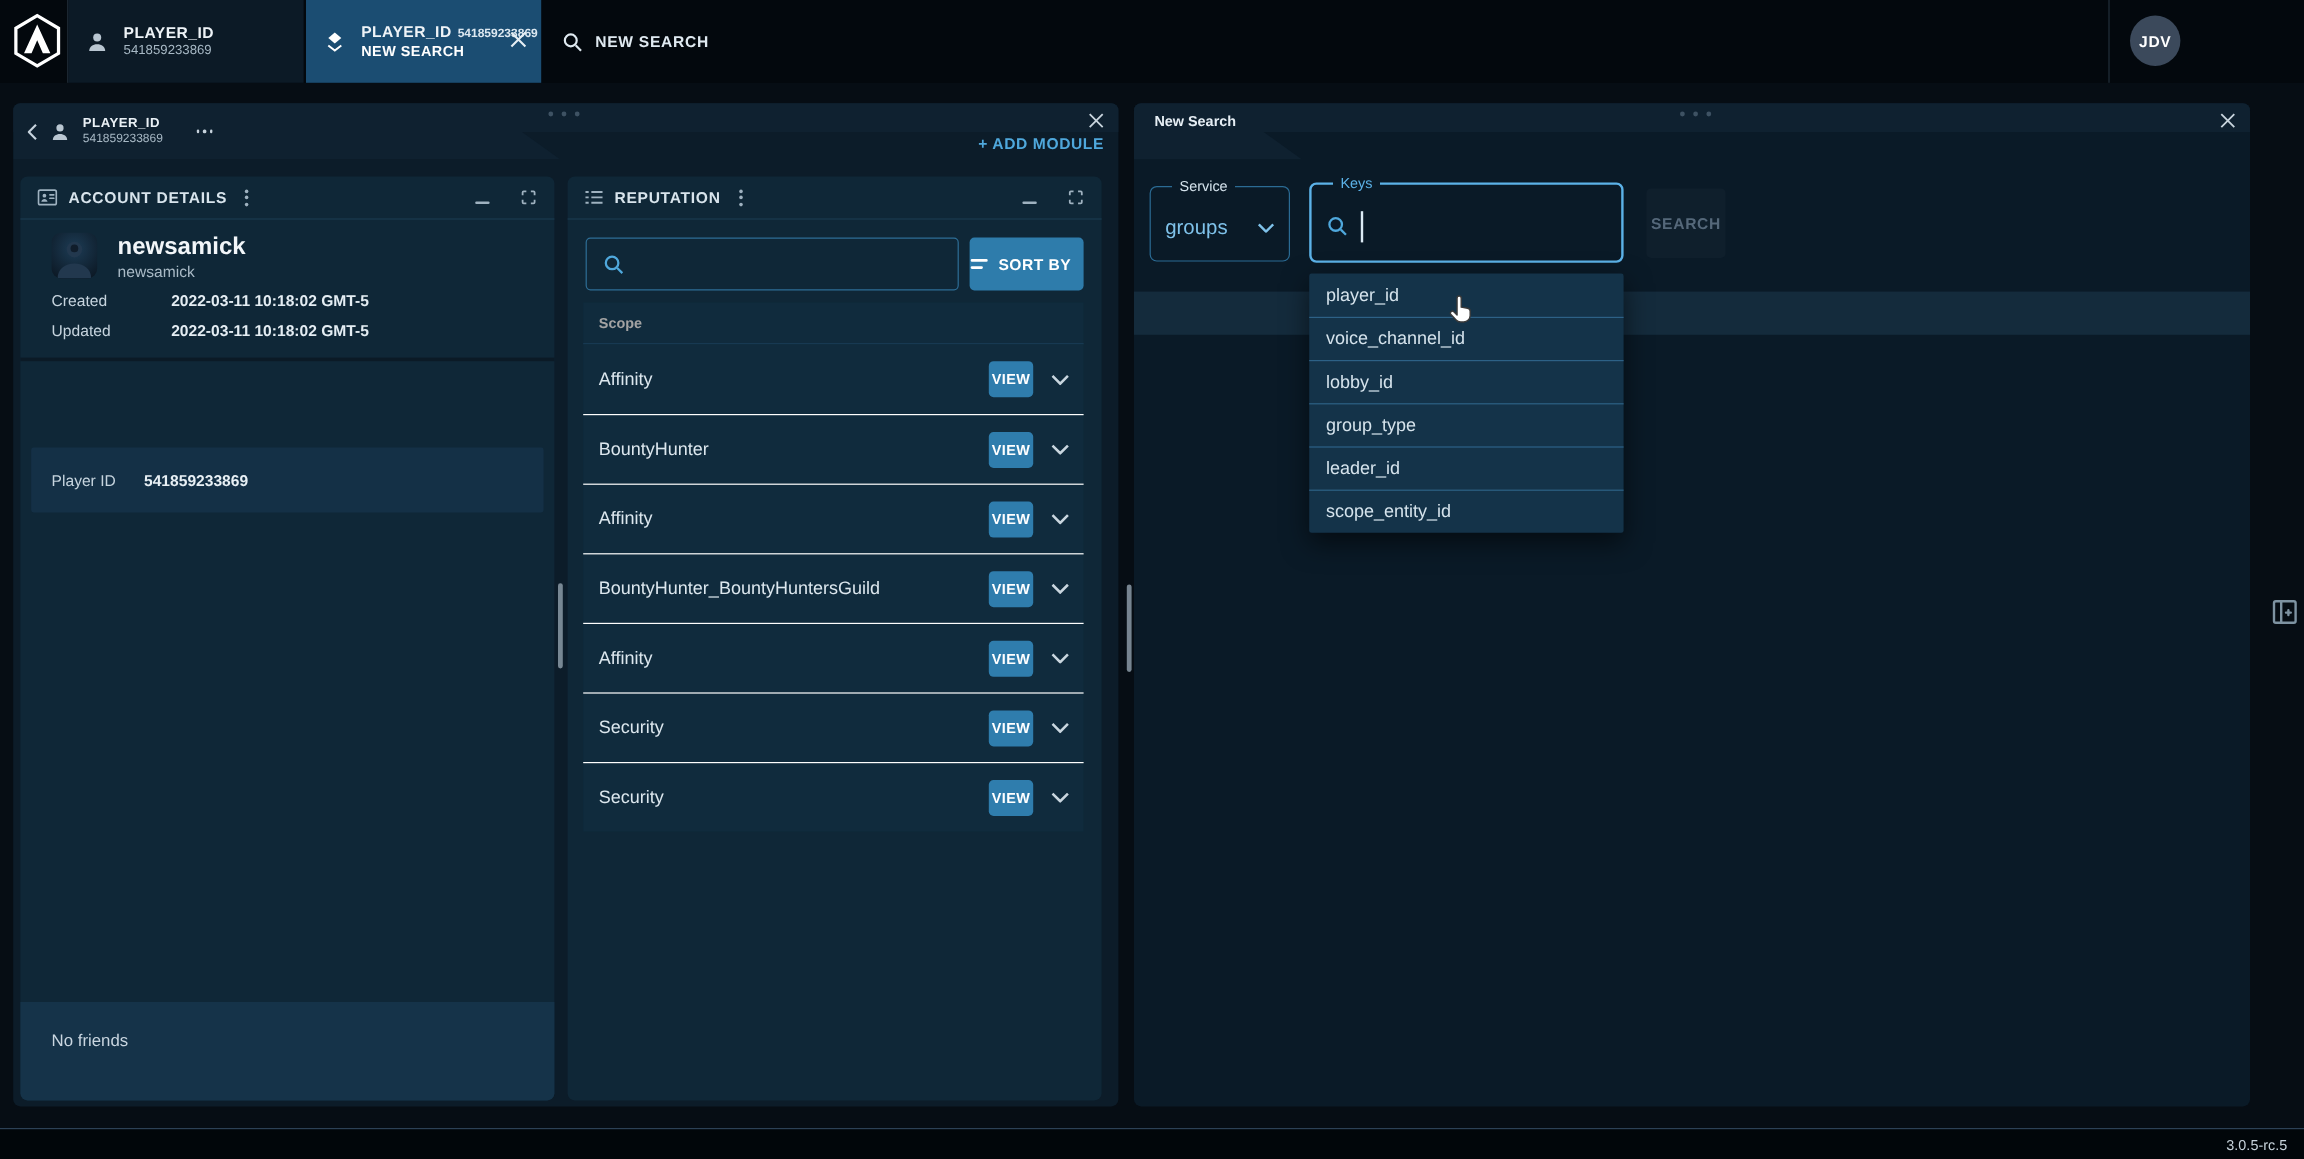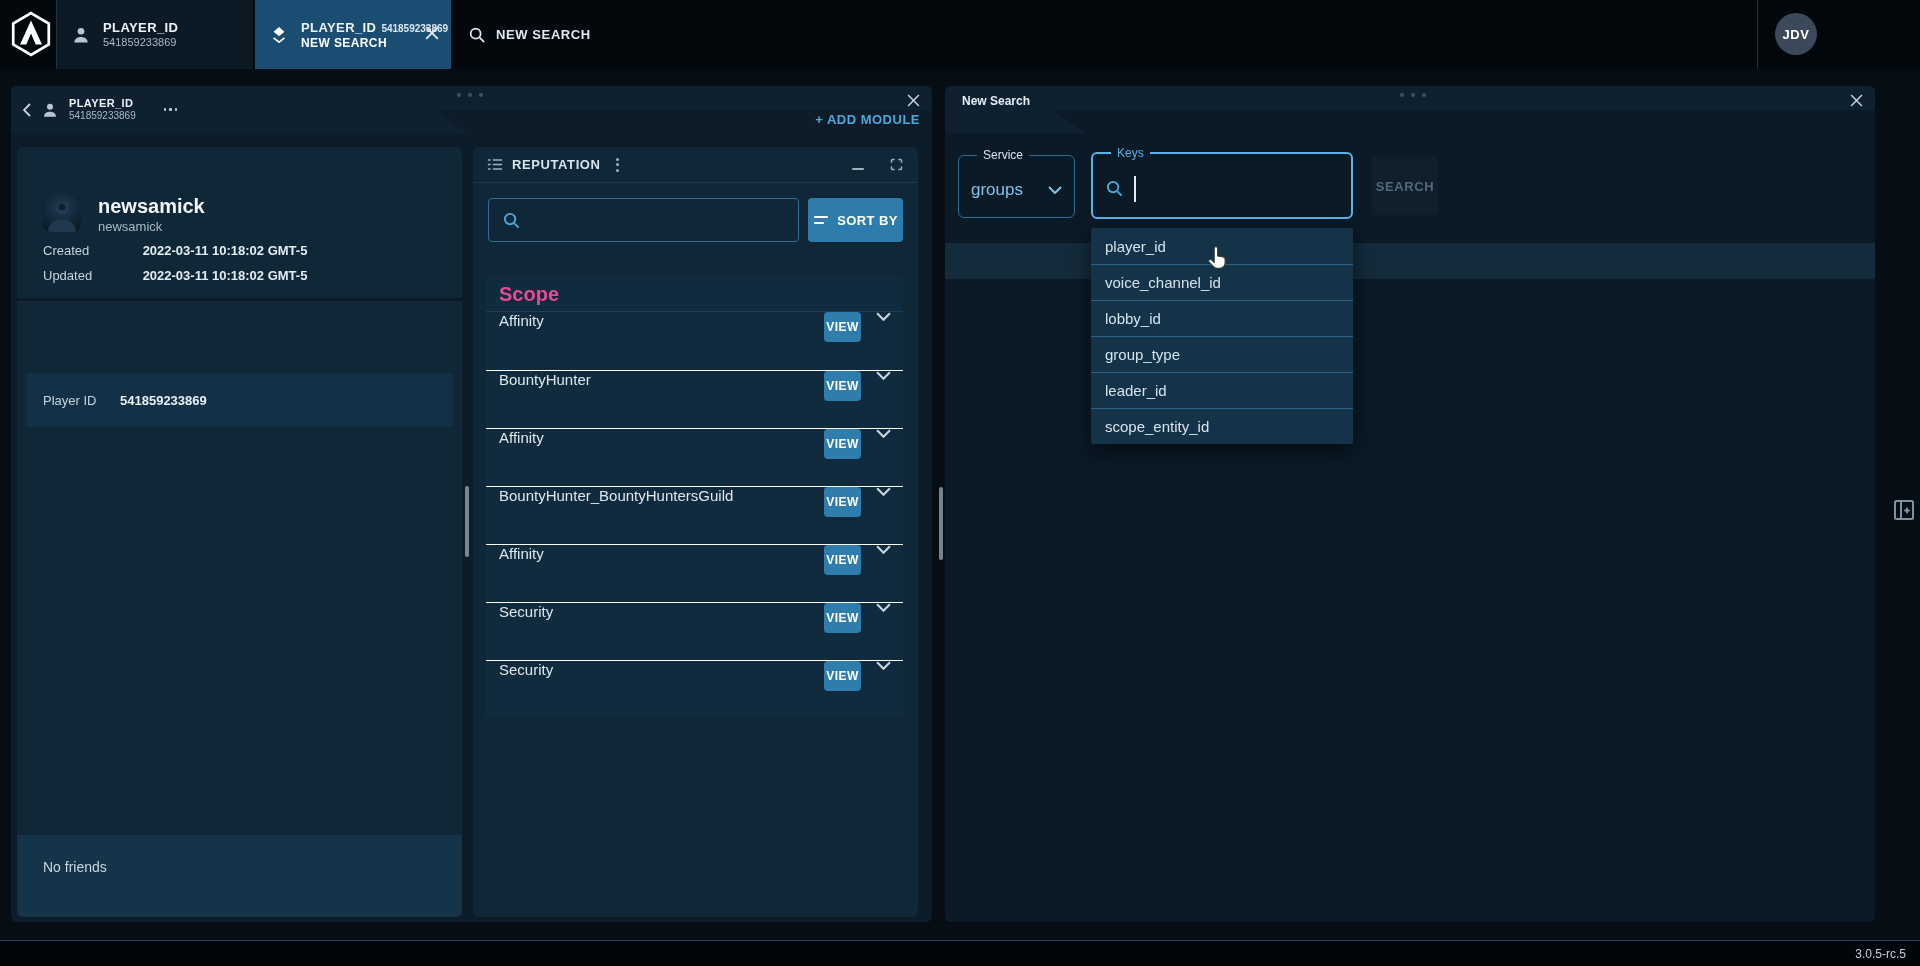--- a/index.html
+++ b/index.html
@@ -84,26 +84,26 @@
   .friends h3 { font-size:21px; font-weight:bold; color:#f2f6f9; }
   .friends p { font-size:14px; color:#c9d6e0; margin-top:14px; }
 
   
   .rep-search { position:absolute; left:15px; top:51px; width:311px; height:44px;
     border:1px solid #2e6e96; border-radius:4px; background:transparent; }
   .rep-search input { position:absolute; left:44px; top:0; width:260px; height:42px; background:transparent; border:none; outline:none;
     color:#e4edf3; font-size:15px; font-family:"Liberation Sans", sans-serif; }
   .rep-search .icon { position:absolute; left:13px; top:12px; color:#4fa8dc; }
   .btn-sort { position:absolute; left:335px; top:51px; width:95px; height:44px; background:#2e7cab; border-radius:4px;
-    display:flex; align-items:center; justify-content:center; gap:8px; cursor:pointer; }
+    display:flex; align-items:center; gap:8px; cursor:pointer; }
   .btn-sort span { color:#fff; font-size:13px; font-weight:bold; letter-spacing:.4px; }
   .rep-list { position:absolute; left:13px; top:105px; width:417px; }
   .rep-group-header { height:35px; background:#102b3d; display:flex; align-items:center; padding:0 13px;
-    font-size:20px; font-weight:bold; color:#ec4899; border-bottom:1px solid #1a3e58;margin-top:25px; }
-  .rep-row { height:58px; background:#102b3d; display:flex; align-items:flex-start; padding:0 12px 0 13px; cursor:pointer; }
+    font-size:12px; font-weight:bold; color:#a3a3a3; border-bottom:1px solid #1a3e58; }
+  .rep-row { height:58px; background:#102b3d; display:flex; align-items:center; padding:0 12px 0 13px; cursor:pointer; }
   .rep-row + .rep-row { border-top:1px solid #ffffff; }
   .rep-label { font-size:15px; color:#dce7ee; }
   .btn-view { width:37px; height:30px; background:#2f7dad; border:none; border-radius:4px; color:#fff;
     font-size:12px; font-weight:bold; letter-spacing:.4px; cursor:pointer; font-family:"Liberation Sans", sans-serif; }
   .row-chevron { color:#c9d6df; margin-left:15px; cursor:pointer; display:flex; }
 
   
   .vscroll { position:absolute; width:4px; border-radius:2px; background:#8b9aa6; opacity:.85; cursor:pointer; }
 
   
@@ -225,20 +225,43 @@
     <span class="dots-h">
         <i></i>
         <i></i>
         <i></i>
       </span>
   </div>
 
   <div class="add-module">+ ADD MODULE</div>
 
   <div class="card card-acct">
+    <div class="card-head">
+      <span class="icon">
+        <svg width="17" height="15" viewBox="0 0 24 20" fill="none" stroke="currentColor" stroke-width="2">
+            <rect x="1.5" y="1.5" width="21" height="17" rx="2"></rect>
+            <circle cx="8.5" cy="8" r="2.2" fill="currentColor" stroke="none"></circle>
+            <path d="M4.8 15c.6-2 2-3 3.7-3s3.1 1 3.7 3z" fill="currentColor" stroke="none"></path>
+            <path d="M15 7h4.5M15 11h4.5" stroke-linecap="round"></path>
+          </svg>
+      </span>
+      <span class="card-title">ACCOUNT DETAILS</span>
+      <span class="kebab">
+          <i></i>
+          <i></i>
+          <i></i>
+        </span>
+      <span class="spacer"></span>
+      <span class="btn-min"></span>
+      <span class="btn-exp">
+        <svg width="15" height="15" viewBox="0 0 24 24" fill="none" stroke="currentColor" stroke-width="2.4">
+            <path d="M4 9V5.5C4 4.7 4.7 4 5.5 4H9M15 4h3.5C19.3 4 20 4.7 20 5.5V9M20 15v3.5c0 .8-.7 1.5-1.5 1.5H15M9 20H5.5C4.7 20 4 19.3 4 18.5V15"></path>
+          </svg>
+      </span>
+    </div>
 
     <div class="profile">
       <div class="pf-avatar">
         <svg width="38" height="38" viewBox="0 0 38 38">
             <circle cx="19" cy="14" r="6.5" fill="#22384e"></circle>
             <path d="M5 38c0-8 6.3-12.5 14-12.5S33 30 33 38z" fill="#22384e"></path>
             <circle cx="19" cy="13" r="3.2" fill="#101d2b"></circle>
           </svg>
       </div>
       <div>

